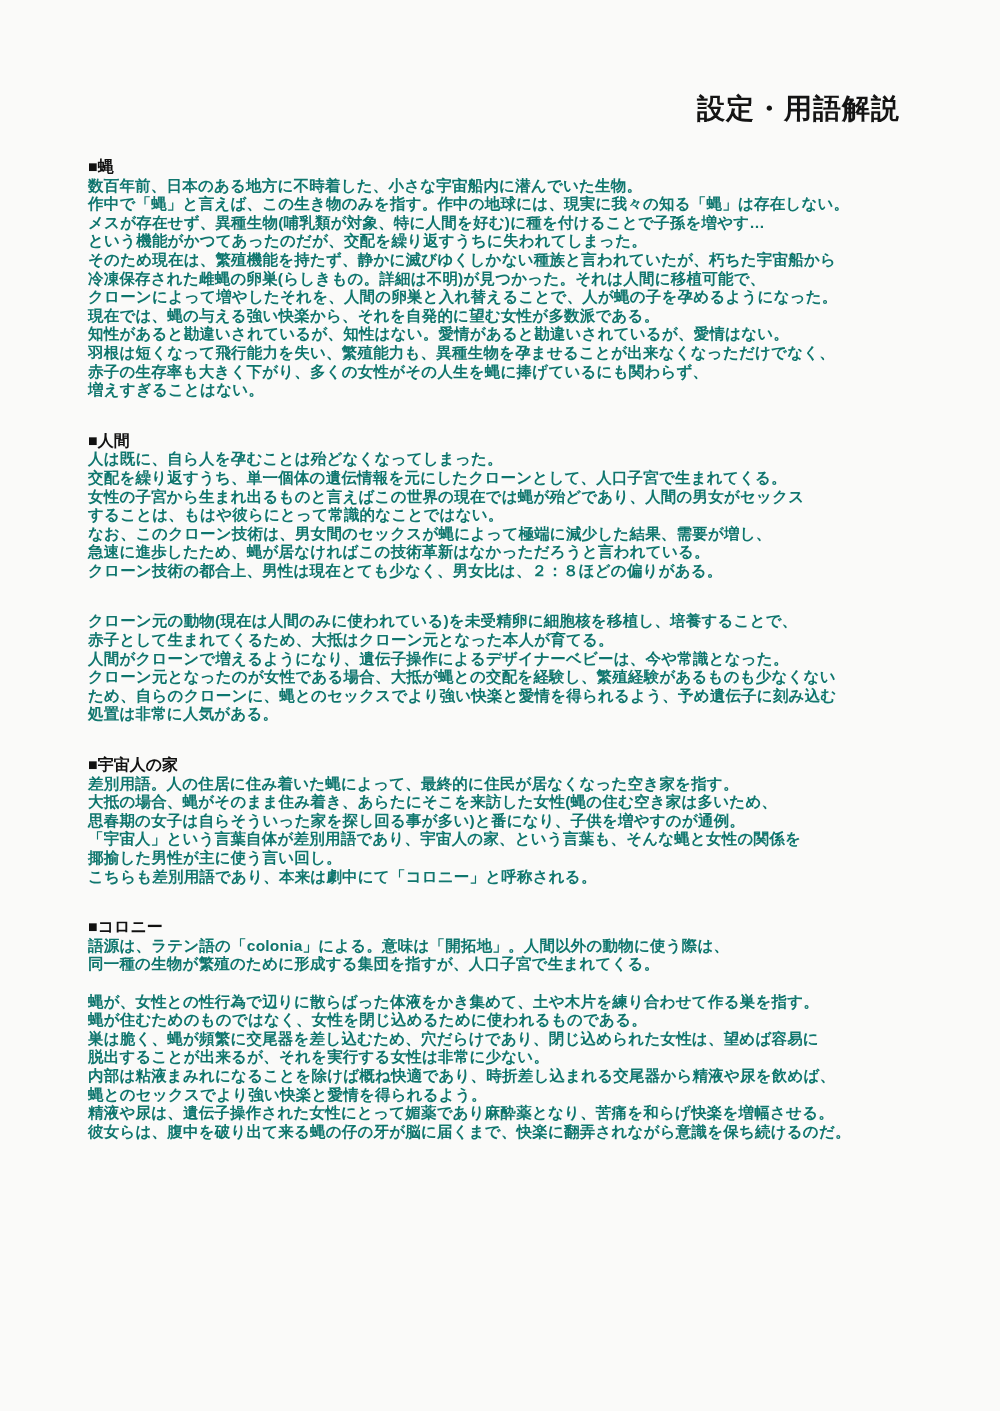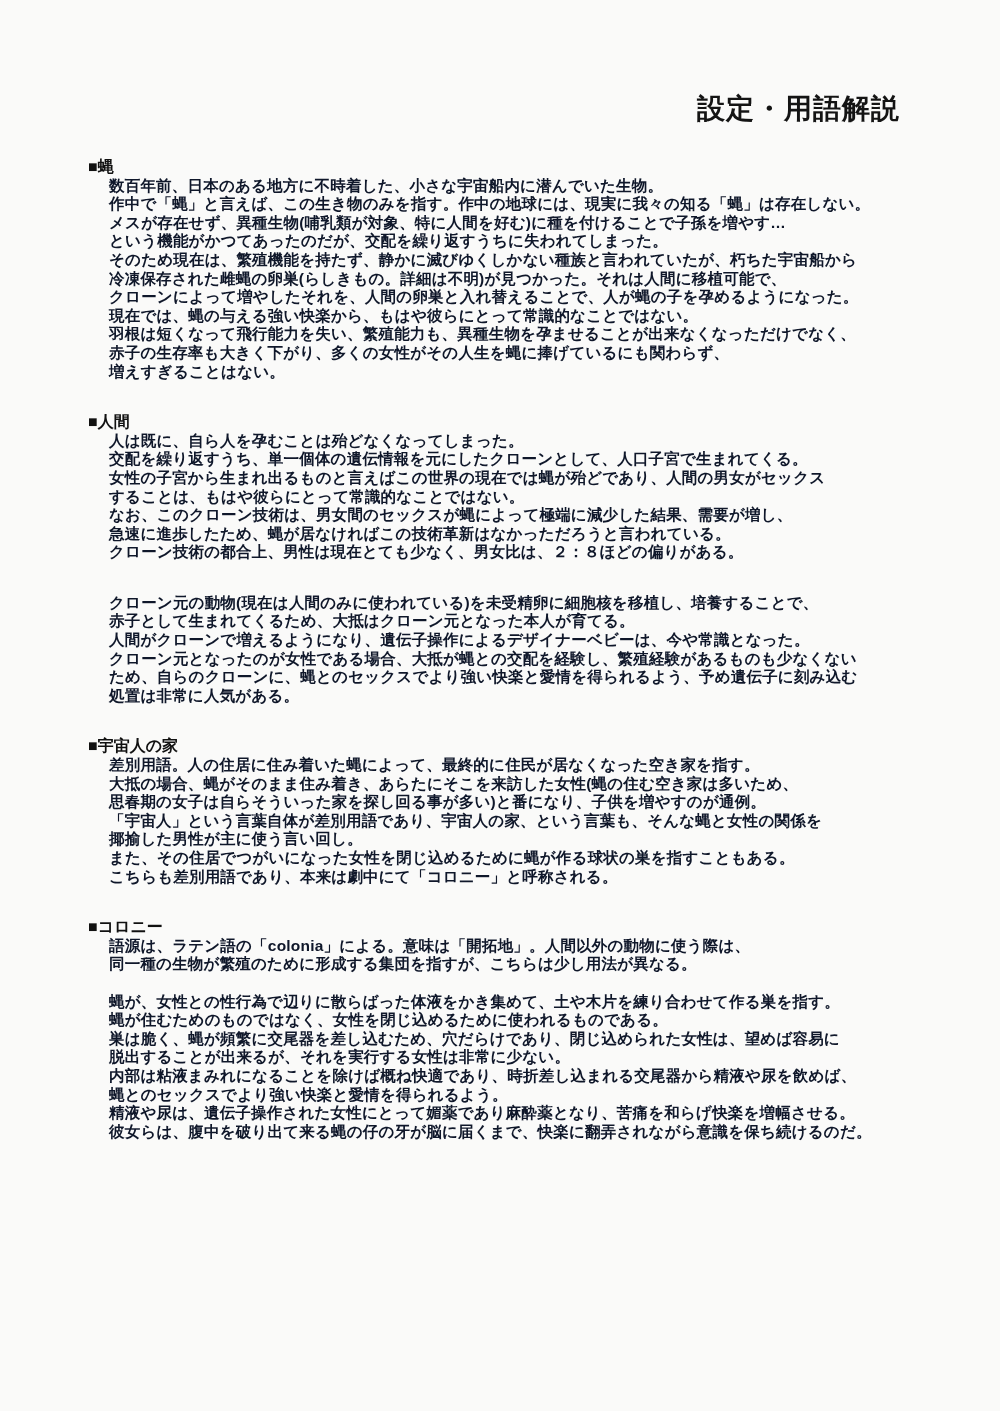--- a/index.html
+++ b/index.html
@@ -41,22 +41,21 @@
     font-weight: 700;
     color: #111;
   }
   .text-line {
     font-size: 15.5px;
     line-height: 18.6px;
     min-height: 18.6px;
     font-weight: 700;
     letter-spacing: 0.2px;
     white-space: nowrap;
-    color: #0f172a;
-    margin-left: 21px;
+    color: #0f766e;
   }
   .watermark {
     position: absolute;
     top: 1294px;
     right: 13px;
     text-align: left;
     font-weight: 700;
     font-size: 25px;
     line-height: 30px;
     letter-spacing: 1px;
@@ -71,21 +70,22 @@
   <main class="content">
       <section class="section">
         <div class="section-heading">■蝿</div>
         <div class="text-line">数百年前、日本のある地方に不時着した、小さな宇宙船内に潜んでいた生物。</div>
         <div class="text-line">作中で「蝿」と言えば、この生き物のみを指す。作中の地球には、現実に我々の知る「蝿」は存在しない。</div>
         <div class="text-line">メスが存在せず、異種生物(哺乳類が対象、特に人間を好む)に種を付けることで子孫を増やす…</div>
         <div class="text-line">という機能がかつてあったのだが、交配を繰り返すうちに失われてしまった。</div>
         <div class="text-line">そのため現在は、繁殖機能を持たず、静かに滅びゆくしかない種族と言われていたが、朽ちた宇宙船から</div>
         <div class="text-line">冷凍保存された雌蝿の卵巣(らしきもの。詳細は不明)が見つかった。それは人間に移植可能で、</div>
         <div class="text-line">クローンによって増やしたそれを、人間の卵巣と入れ替えることで、人が蝿の子を孕めるようになった。</div>
-        <div class="text-line">現在では、蝿の与える強い快楽から、もはや彼らにとって常識的なことではない。</div>
+        <div class="text-line">現在では、蝿の与える強い快楽から、それを自発的に望む女性が多数派である。</div>
+        <div class="text-line">知性があると勘違いされているが、知性はない。愛情があると勘違いされているが、愛情はない。</div>
         <div class="text-line">羽根は短くなって飛行能力を失い、繁殖能力も、異種生物を孕ませることが出来なくなっただけでなく、</div>
         <div class="text-line">赤子の生存率も大きく下がり、多くの女性がその人生を蝿に捧げているにも関わらず、</div>
         <div class="text-line">増えすぎることはない。</div>
       </section>
       <section class="section">
         <div class="section-heading">■人間</div>
         <div class="text-line">人は既に、自ら人を孕むことは殆どなくなってしまった。</div>
         <div class="text-line">交配を繰り返すうち、単一個体の遺伝情報を元にしたクローンとして、人口子宮で生まれてくる。</div>
         <div class="text-line">女性の子宮から生まれ出るものと言えばこの世界の現在では蝿が殆どであり、人間の男女がセックス</div>
         <div class="text-line">することは、もはや彼らにとって常識的なことではない。</div>
@@ -101,27 +101,26 @@
         <div class="text-line">ため、自らのクローンに、蝿とのセックスでより強い快楽と愛情を得られるよう、予め遺伝子に刻み込む</div>
         <div class="text-line">処置は非常に人気がある。</div>
       </section>
       <section class="section">
         <div class="section-heading">■宇宙人の家</div>
         <div class="text-line">差別用語。人の住居に住み着いた蝿によって、最終的に住民が居なくなった空き家を指す。</div>
         <div class="text-line">大抵の場合、蝿がそのまま住み着き、あらたにそこを来訪した女性(蝿の住む空き家は多いため、</div>
         <div class="text-line">思春期の女子は自らそういった家を探し回る事が多い)と番になり、子供を増やすのが通例。</div>
         <div class="text-line">「宇宙人」という言葉自体が差別用語であり、宇宙人の家、という言葉も、そんな蝿と女性の関係を</div>
         <div class="text-line">揶揄した男性が主に使う言い回し。</div>
-        <div class="text-line">また、その住居でつがいになった女性を閉じ込めるために蝿が作る球状の巣を指すこともある。</div>
         <div class="text-line">こちらも差別用語であり、本来は劇中にて「コロニー」と呼称される。</div>
       </section>
       <section class="section">
         <div class="section-heading">■コロニー</div>
         <div class="text-line">語源は、ラテン語の「colonia」による。意味は「開拓地」。人間以外の動物に使う際は、</div>
-        <div class="text-line">同一種の生物が繁殖のために形成する集団を指すが、こちらは少し用法が異なる。</div>
+        <div class="text-line">同一種の生物が繁殖のために形成する集団を指すが、人口子宮で生まれてくる。</div>
         <div class="text-line"></div>
         <div class="text-line">蝿が、女性との性行為で辺りに散らばった体液をかき集めて、土や木片を練り合わせて作る巣を指す。</div>
         <div class="text-line">蝿が住むためのものではなく、女性を閉じ込めるために使われるものである。</div>
         <div class="text-line">巣は脆く、蝿が頻繁に交尾器を差し込むため、穴だらけであり、閉じ込められた女性は、望めば容易に</div>
         <div class="text-line">脱出することが出来るが、それを実行する女性は非常に少ない。</div>
         <div class="text-line">内部は粘液まみれになることを除けば概ね快適であり、時折差し込まれる交尾器から精液や尿を飲めば、</div>
         <div class="text-line">蝿とのセックスでより強い快楽と愛情を得られるよう。</div>
         <div class="text-line">精液や尿は、遺伝子操作された女性にとって媚薬であり麻酔薬となり、苦痛を和らげ快楽を増幅させる。</div>
         <div class="text-line">彼女らは、腹中を破り出て来る蝿の仔の牙が脳に届くまで、快楽に翻弄されながら意識を保ち続けるのだ。</div>
       </section>

